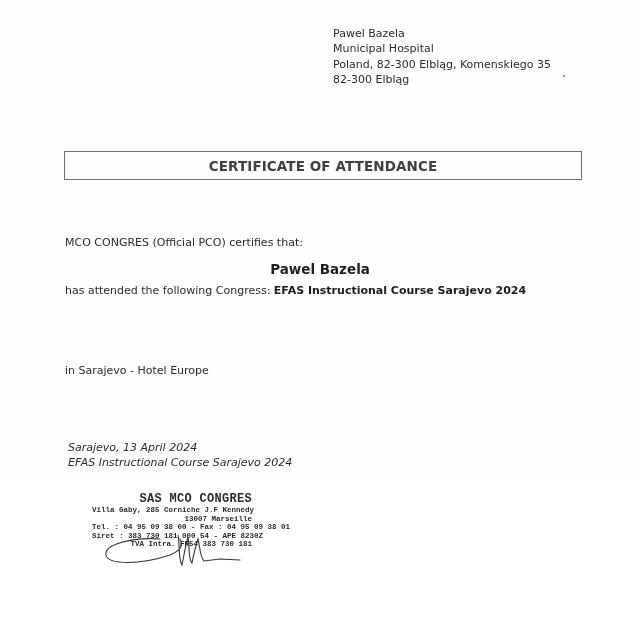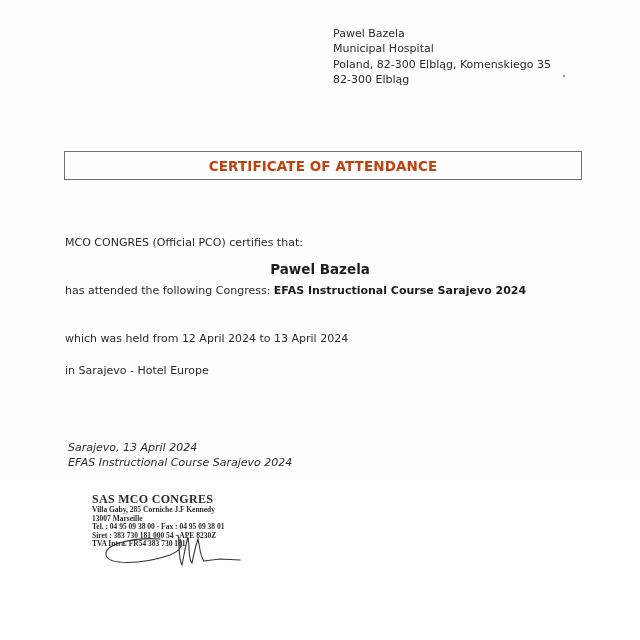--- a/index.html
+++ b/index.html
@@ -46,21 +46,21 @@
       height: 27px;
       border: 1px solid #6f6f6f;
       box-sizing: content-box;
       display: flex;
       align-items: center;
       justify-content: center;
     }
     .title-text {
       font-size: 13.5px;
       font-weight: bold;
-      color: #c2410c;
+      color: #404040;
       letter-spacing: 0.1px;
     }
     .line {
       position: absolute;
       left: 65px;
       font-size: 11px;
       color: #2a2a2a;
       white-space: nowrap;
     }
     .line b { color: #1b1b1b; }
@@ -81,23 +81,23 @@
       font-size: 11px;
       line-height: 15px;
       color: #2a2a2a;
       font-style: italic;
     }
     .stamp {
       position: absolute;
       left: 92px;
       top: 493px;
       width: 160px;
-      font-family: Liberation Serif, serif;
+      font-family: Liberation Mono, monospace;
       color: #2b2b2b;
-      text-align: left;
+      text-align: right;
     }
     .stamp .s-name {
       font-size: 12px;
       font-weight: bold;
       letter-spacing: 0.3px;
       line-height: 13px;
     }
     .stamp .s-line {
       font-size: 7.5px;
       line-height: 8.6px;
@@ -133,21 +133,20 @@
 
   <div class="line" style="top:236px;">MCO CONGRES (Official PCO) certifies that:</div>
 
   <div class="recipient">Pawel Bazela</div>
 
   <div class="line" style="top:284px;">
     <span>has attended the following Congress:</span>
     <b>EFAS Instructional Course Sarajevo 2024</b>
   </div>
 
-  <div class="line" style="top:332px;">which was held from 12 April 2024 to 13 April 2024</div>
 
   <div class="line" style="top:364px;">in Sarajevo - Hotel Europe</div>
 
   <div class="signoff">
     <div>Sarajevo, 13 April 2024</div>
     <div>EFAS Instructional Course Sarajevo 2024</div>
   </div>
 
   <div class="stamp">
     <div class="s-name">SAS MCO CONGRES</div>

